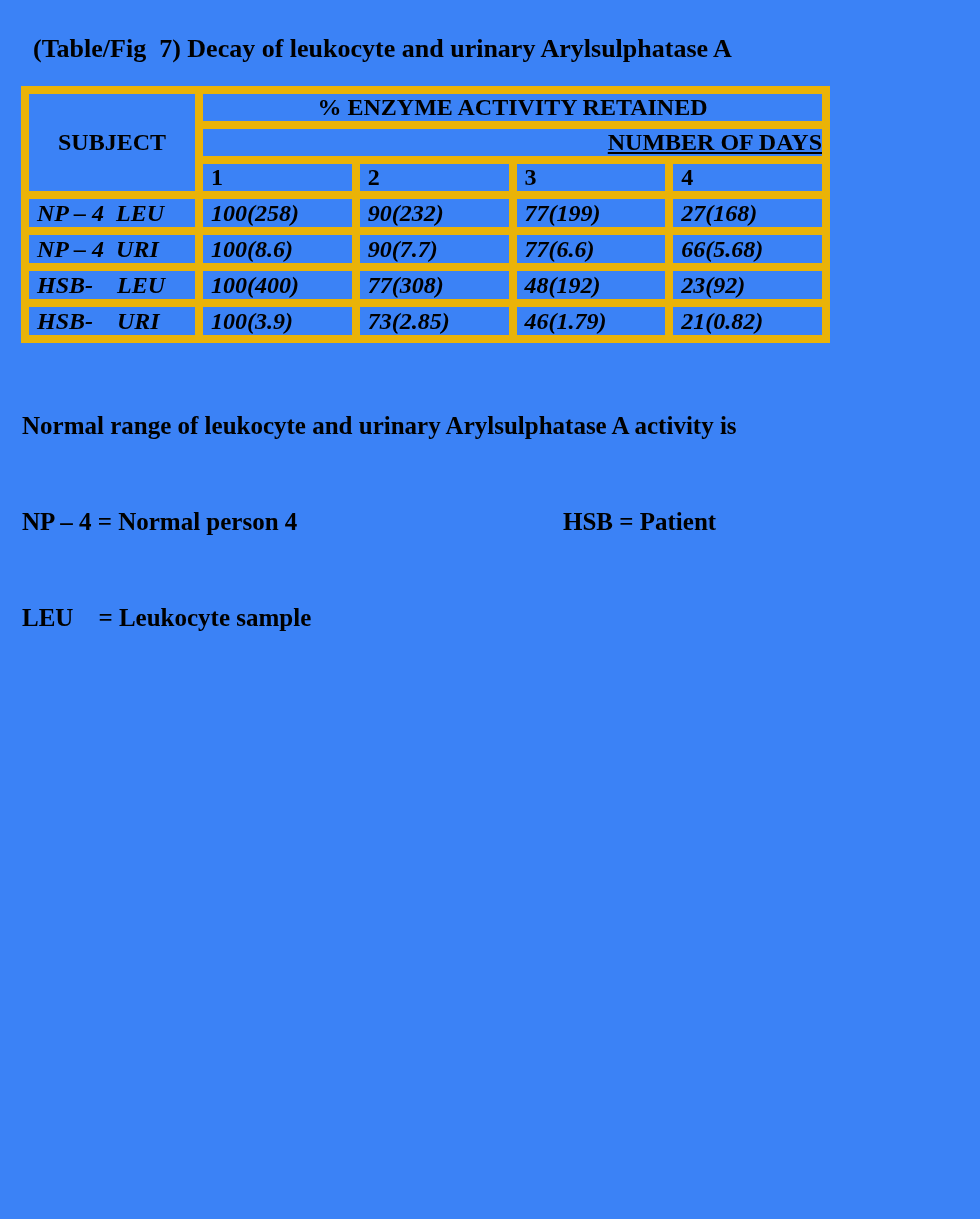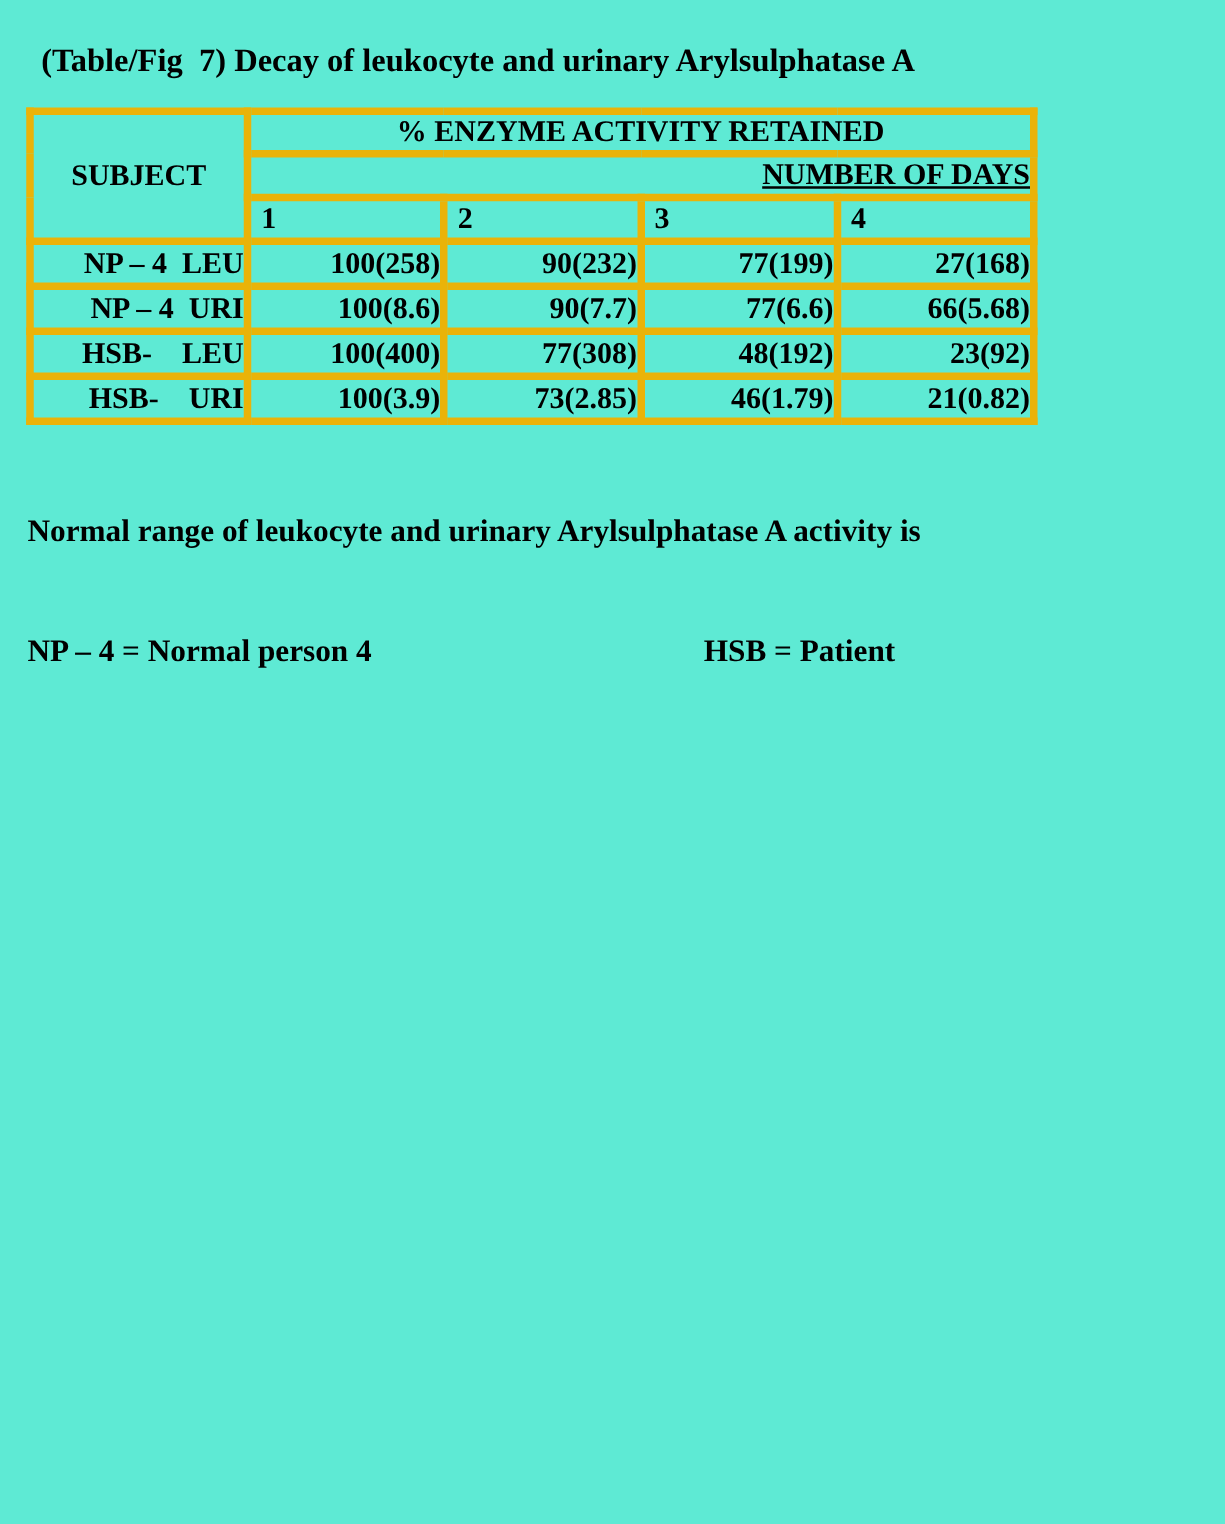--- a/index.html
+++ b/index.html
@@ -5,21 +5,21 @@
   * { margin: 0; padding: 0; box-sizing: border-box; }
 
   html, body {
     background: #ffffff;
   }
 
   .page {
     position: relative;
     width: 980px;
     height: 1219px;
-    background: #5eead4;
+    background: #3b82f6;
     font-family: "Liberation Serif", "DejaVu Serif", serif;
     font-weight: bold;
     color: #000000;
     overflow: hidden;
   }
 
   .doc-title {
     position: absolute;
     left: 33px;
     top: 34px;
@@ -31,21 +31,21 @@
   table.data-table {
     position: absolute;
     left: 21px;
     top: 86px;
     border-collapse: collapse;
     table-layout: fixed;
     width: 809px;
   }
 
   table.data-table td {
-    border: 6px solid #eab308;
+    border: 8px solid #eab308;
     font-size: 24px;
     font-weight: bold;
     white-space: pre;
     overflow: hidden;
     vertical-align: middle;
   }
 
   td.col-subject { width: 174px; }
   td.col-d1 { width: 178px; }
   td.col-d2 { width: 146px; }
@@ -56,22 +56,23 @@
   tr.hdr-row-2 td.span-cell { height: 35px; text-align: right; text-decoration: underline; }
   tr.hdr-row-3 td { height: 35px; text-align: left; padding-left: 8px; }
 
   td.subject-head {
     text-align: center;
     font-size: 25px;
   }
 
   tr.data-row td {
     height: 36px;
-    text-align: right;
+    text-align: left;
     padding-left: 8px;
+    font-style: italic;
   }
 
   .notes {
     position: absolute;
     left: 22px;
     top: 346px;
     width: 940px;
     font-size: 25px;
     line-height: 32px;
     white-space: pre-wrap;
@@ -139,16 +140,17 @@
     </tbody>
   </table>
 
   <div class="notes">
     <div class="note-line">Normal range of leukocyte and urinary Arylsulphatase A activity is</div>
     <div class="legend-row">
       <span>NP – 4 = Normal person 4</span>
       <span>HSB = Patient</span>
     </div>
     <div class="legend-row">
+      <span>LEU    = Leukocyte sample</span>
     </div>
   </div>
 
 </div>
 
 </body></html>

